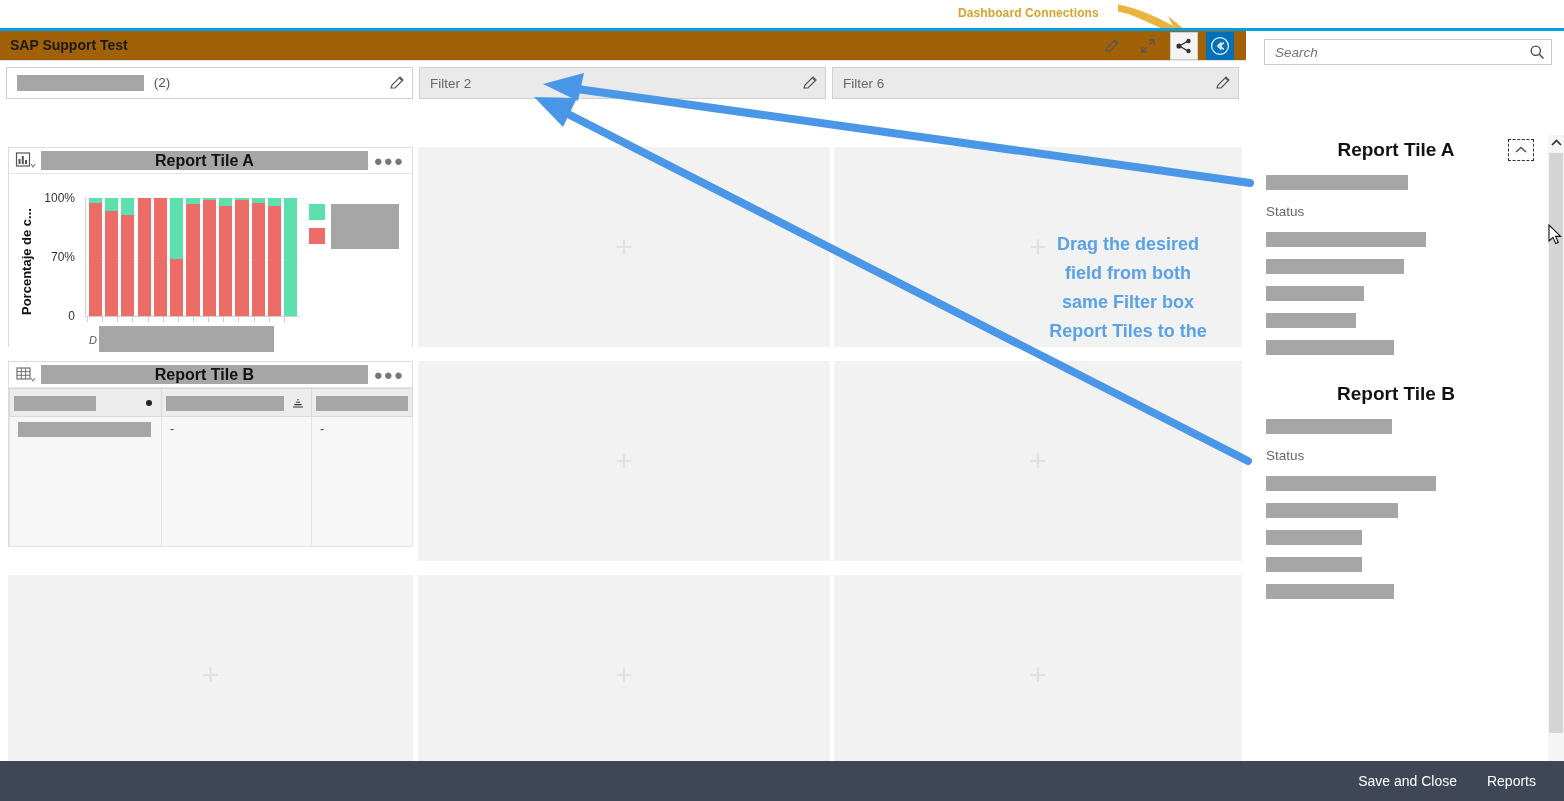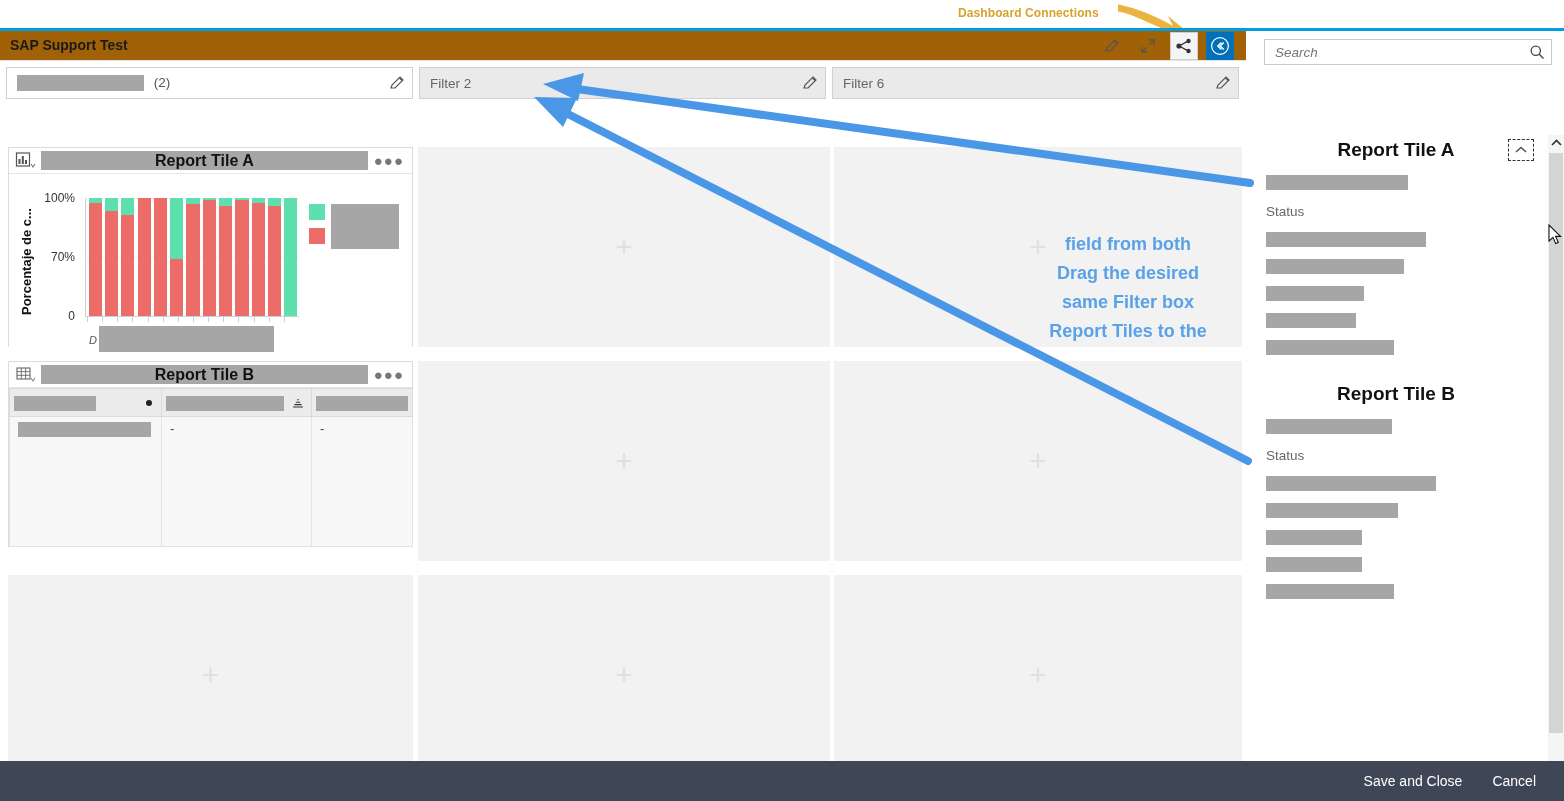--- a/index.html
+++ b/index.html
@@ -470,38 +470,38 @@
           <svg width="11" height="8" viewBox="0 0 11 8">
               <path d="M1 6 L5.5 1.5 L10 6" fill="none" stroke="#333" stroke-width="1.7"></path>
             </svg>
         </div>
         <div class="scroll-thumb"></div>
       </div>
     </div>
 
     <div class="footer">
       <div class="footer-btn">Save and Close</div>
-      <div class="footer-btn">Cancel</div>
+      <div class="footer-btn">Reports</div>
     </div>
   </div>
 
   <svg class="overlay" viewBox="0 0 1564 801">
     <g>
       <path d="M1250 183 L570 88" stroke="#4A97E8" stroke-width="8" fill="none" stroke-linecap="round"></path>
       <path d="M543 84 L584 73 L578 101 Z" fill="#4A97E8"></path>
     </g>
     <g>
       <path d="M1248 461 L564 112" stroke="#4A97E8" stroke-width="8" fill="none" stroke-linecap="round"></path>
       <path d="M534 97 L577 98 L563 127 Z" fill="#4A97E8"></path>
     </g>
   </svg>
 
   <div class="anno-text">
+    <div>Drag the desired</div>
     <div>field from both</div>
-    <div>Drag the desired</div>
     <div>same Filter box</div>
     <div>Report Tiles to the</div>
   </div>
 
   <svg class="cursor" width="16" height="24" viewBox="0 0 16 24">
     <path d="M1 1 L1 17 L5 13.4 L7.7 19.6 L10.3 18.4 L7.6 12.4 L12.6 12.4 Z" fill="#fff" stroke="#111" stroke-width="1.1"></path>
   </svg>
 
 </div>
 

